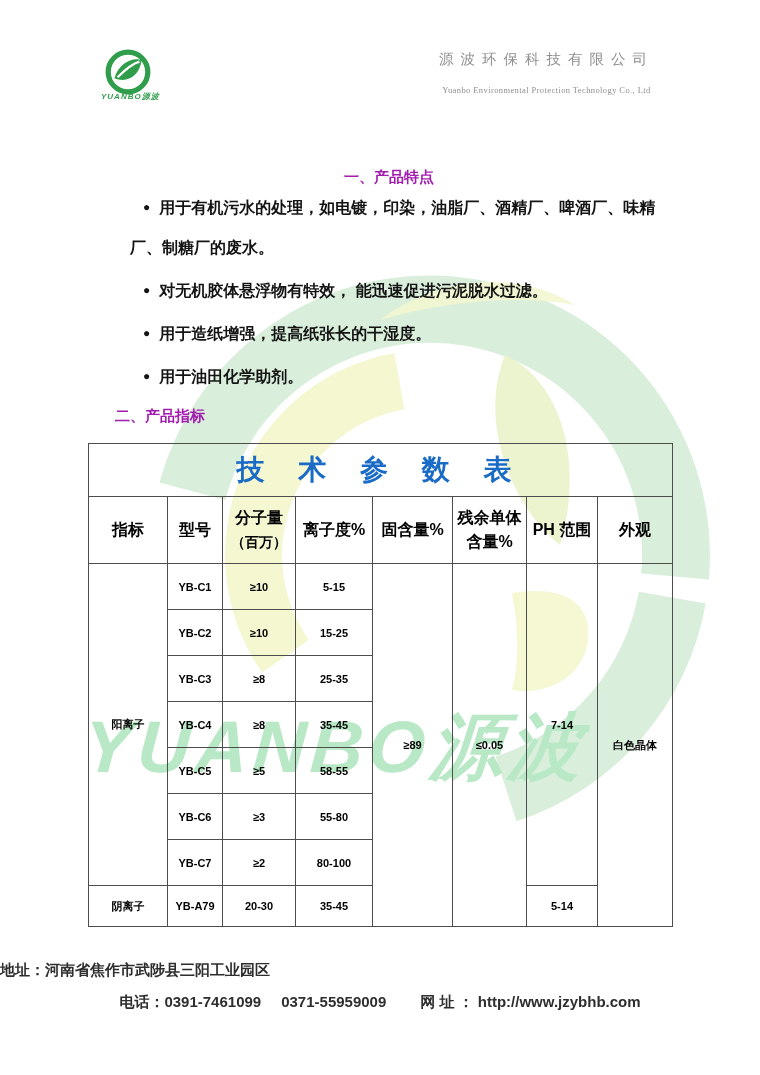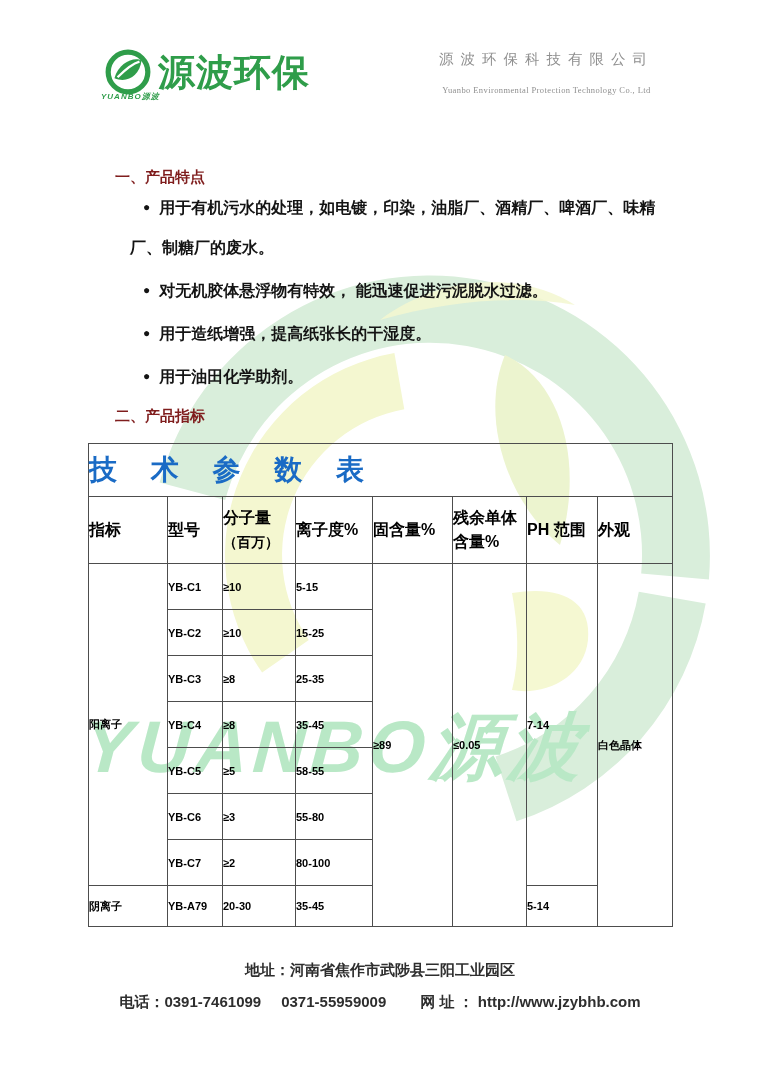--- a/index.html
+++ b/index.html
@@ -18,41 +18,41 @@
   .logo-block{position:absolute;left:104px;top:48px;display:flex;align-items:center;z-index:1;}
   .logo-icon{width:48px;height:48px;}
   .brand-name{font-size:37px;font-weight:bold;color:#2f9d4a;letter-spacing:1px;margin-left:6px;line-height:1;}
   .brand-sub{position:absolute;left:101px;top:91px;font-size:8px;font-style:italic;font-weight:bold;color:#2f9d4a;z-index:1;letter-spacing:1px;}
   .company-block{position:absolute;right:106px;top:50px;text-align:center;z-index:1;color:#8f8f8f;font-family:"Liberation Serif","DejaVu Serif",serif;}
   .company-cn{font-size:14.5px;letter-spacing:7px;white-space:nowrap;}
   .company-en{font-size:8.5px;letter-spacing:0.4px;margin-top:16px;white-space:nowrap;}
   
   .doc-title{position:absolute;left:0;top:103px;width:100%;text-align:center;font-size:38px;font-weight:bold;color:#000;letter-spacing:1px;z-index:1;}
   
-  .sec-heading{font-size:15px;font-weight:bold;color:#7f1d1d;margin:0;}
+  .sec-heading{font-size:15px;font-weight:bold;color:#a21caf;margin:0;text-align:center;}
   .features{position:absolute;left:115px;top:168px;width:548px;z-index:1;}
   .bullets{margin-top:0;}
   .bullet{margin:0 0 2px 15px;text-indent:13px;line-height:40px;font-size:16px;font-weight:bold;color:#141414;}
   .bullet .marker{font-size:12px;margin-right:9px;vertical-align:2px;}
   .specs-heading{position:absolute;left:115px;top:407px;z-index:1;}
   
   table.spec{
     position:absolute;left:88px;top:443px;width:584px;z-index:1;
     border-collapse:collapse;table-layout:fixed;background:transparent;
   }
-  table.spec td,table.spec th{border:1.5px solid #4d4d4d;text-align:left;vertical-align:middle;padding:0;background:transparent;margin-left:41px;}
+  table.spec td,table.spec th{border:1.5px solid #4d4d4d;text-align:center;vertical-align:middle;padding:0;background:transparent;margin-left:41px;}
   .t-title{height:52px;font-size:28px;font-weight:bold;color:#1a6bc5;letter-spacing:13px;}
   tr.head th{height:66px;font-size:16px;font-weight:bold;line-height:24px;color:#000;}
   tr.head .small{font-size:14px;}
   tr.body td{height:45px;font-size:11px;font-weight:bold;color:#000;}
   tr.body.last td{height:40px;}
   td.ph-merged{vertical-align:top;padding-top:15px;}
   td.pad-mid{vertical-align:middle;padding-top:45px;}
   
-  .footer-address{position:absolute;left:0;top:961px;width:100%;text-align:center;font-size:15px;font-weight:bold;color:#2e2e2e;z-index:1;}
+  .footer-address{position:absolute;left:0;top:961px;width:100%;text-align:left;font-size:15px;font-weight:bold;color:#2e2e2e;z-index:1;}
   .footer-contact{position:absolute;left:0;top:993px;width:100%;text-align:center;font-size:15px;font-weight:bold;color:#2e2e2e;z-index:1;}
   .footer-contact .gap-s{display:inline-block;width:20px;}
   .footer-contact .gap-l{display:inline-block;width:34px;}
 </style>
 </head>
 <body>
 
 <div class="page">
 
   <svg class="wm-svg" viewBox="0 0 760 1075" xmlns="http://www.w3.org/2000/svg" aria-hidden="true">
@@ -71,21 +71,20 @@
   </svg>
 
   <div class="wm-text">YUANBO源波</div>
 
   <div class="logo-block">
     <svg class="logo-icon" viewBox="0 0 46 46" xmlns="http://www.w3.org/2000/svg">
       <circle cx="23" cy="23" r="19" fill="#ffffff" stroke="#2f9d4a" stroke-width="5"></circle>
       <path d="M10 29 C14 14 29 8 36 12 C34 27 22 34 10 29 Z" fill="#2f9d4a"></path>
       <path d="M13 28 C20 21 27 15 34 13" stroke="#ffffff" stroke-width="2.2" fill="none"></path>
     </svg>
-    <span class="brand-name">源波环保</span>
   </div>
   <div class="brand-sub">YUANBO源波</div>
 
   <div class="company-block">
     <div class="company-cn">源波环保科技有限公司</div>
     <div class="company-en">Yuanbo Environmental Protection Technology Co., Ltd</div>
   </div>
 
 
   <div class="features">

